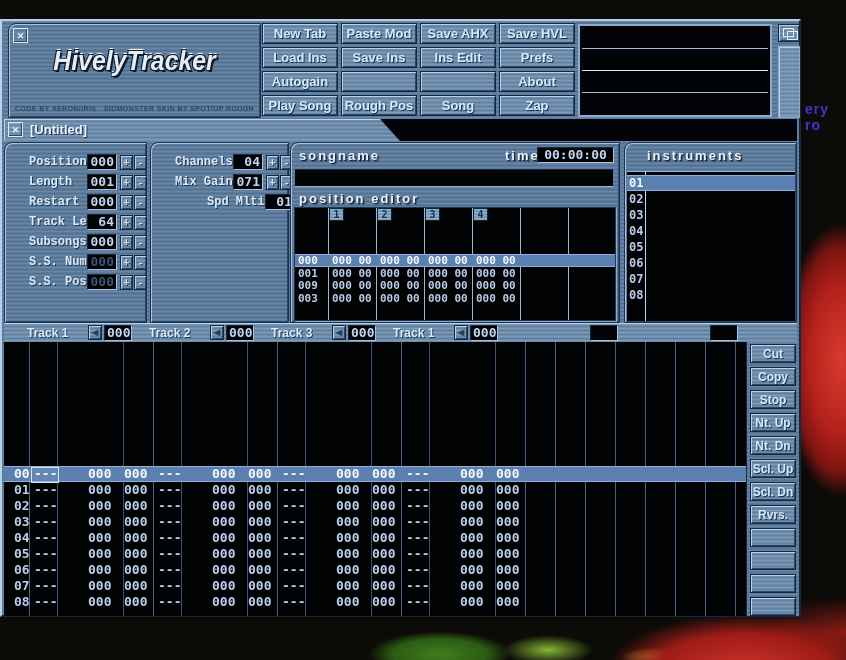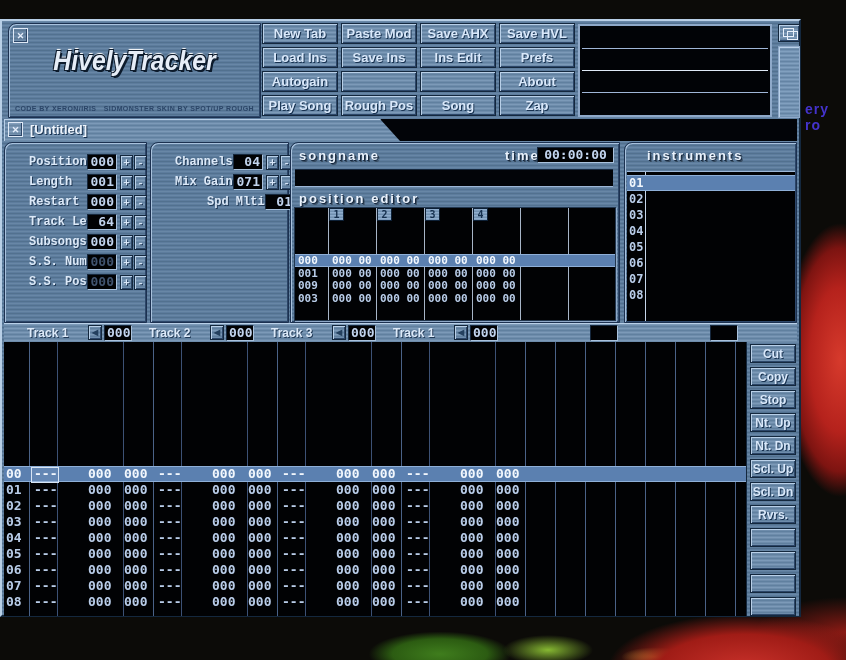--- a/index.html
+++ b/index.html
@@ -136,21 +136,21 @@
   .th-arrow{position:absolute;top:1px;width:14px;height:15px;font-size:8px;color:#24405e;text-shadow:none;}
   .th-value{position:absolute;top:1px;width:28px;height:16px;text-align:center;}
   .aux-display{position:absolute;top:1px;width:28px;height:16px;}
   
   .pattern{position:absolute;left:2px;top:321px;width:742px;height:274px;background:#010204;overflow:hidden;}
   .pattern .vline{background:#4a6287;opacity:1;}
   .pattern .vline.sub{background:#3c5175;}
   .trow{position:absolute;left:0;width:100%;height:16px;line-height:16px;
     font-family:"DejaVu Sans Mono",monospace;font-weight:bold;font-size:13px;color:#b9cde9;}
   .trow.sel{background:#5b80b0;color:#f2f7fd;box-shadow:inset 0 1px 0 #8fb0d8,inset 0 -1px 0 #8fb0d8;}
-  .tnum{position:absolute;left:2px;}
+  .tnum{position:absolute;left:10px;}
   .tcell{position:absolute;white-space:pre;}
   .cursor{position:absolute;left:27px;width:26px;height:14px;border:1px solid #d8e5f5;
     background:rgba(255,255,255,.06);}
   
   .edit-buttons{position:absolute;left:744px;top:321px;width:53px;height:274px;box-sizing:border-box;
     padding:2px 3px;display:flex;flex-direction:column;gap:4px;overflow:hidden;
     border-left:1px solid #14283e;
     background:repeating-linear-gradient(180deg,#6887a6 0 1px,#5d7c9d 1px 2px,#52718f 2px 3px,#5d7c9d 3px 4px);}
   .ebtn{height:19px;flex:0 0 19px;font-size:12px;}
   .ebtn.blank{color:transparent;}

